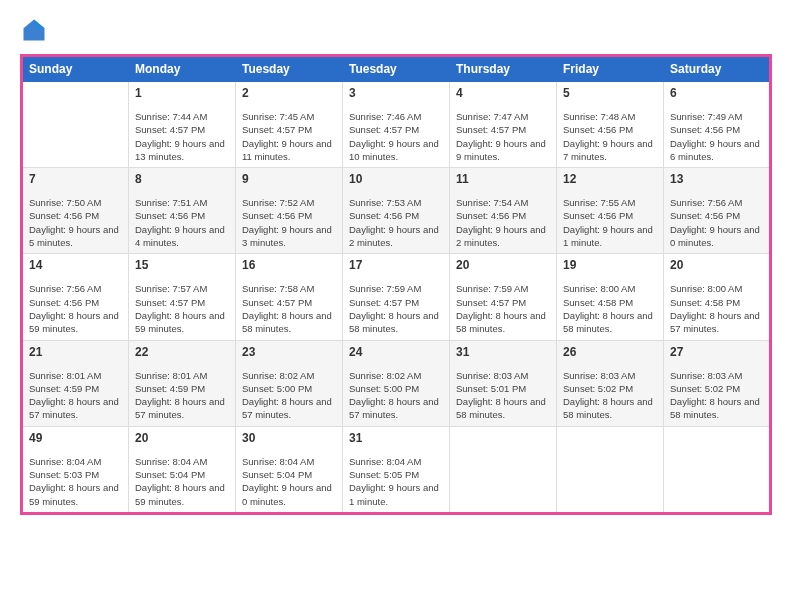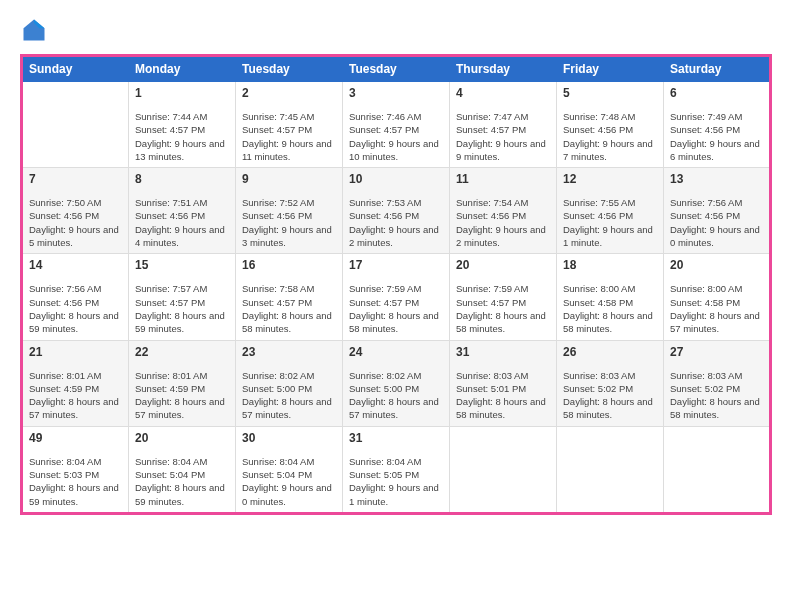--- a/index.html
+++ b/index.html
@@ -197,21 +197,21 @@
           </td>
           <td>
             <span class="day-num">17</span>
             <div class="day-info">Sunrise: 7:59 AM<br>Sunset: 4:57 PM<br>Daylight: 8 hours and 58 minutes.</div>
           </td>
           <td>
             <span class="day-num">20</span>
             <div class="day-info">Sunrise: 7:59 AM<br>Sunset: 4:57 PM<br>Daylight: 8 hours and 58 minutes.</div>
           </td>
           <td>
-            <span class="day-num">18</span>
+            <span class="day-num">19</span>
             <div class="day-info">Sunrise: 8:00 AM<br>Sunset: 4:58 PM<br>Daylight: 8 hours and 58 minutes.</div>
           </td>
           <td>
             <span class="day-num">20</span>
             <div class="day-info">Sunrise: 8:00 AM<br>Sunset: 4:58 PM<br>Daylight: 8 hours and 57 minutes.</div>
           </td>
         </tr>
         <tr>
           <td>
             <span class="day-num">21</span>

